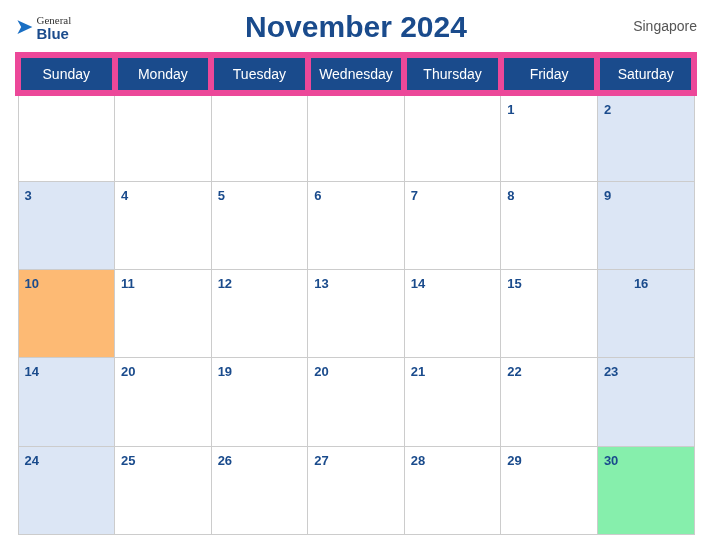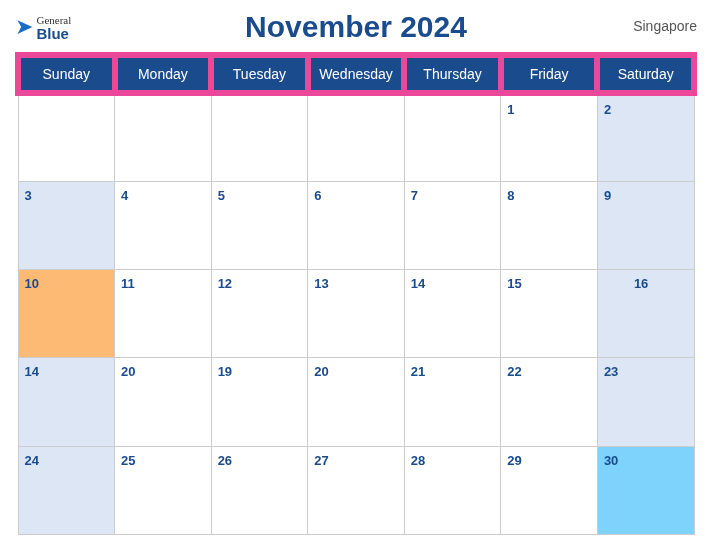--- a/index.html
+++ b/index.html
@@ -176,16 +176,16 @@
         <td><span class="date-num">22</span></td>
         <td style="background: rgb(220, 230, 245);"><span class="date-num">23</span></td>
       </tr>
       <tr class="week-row">
         <td style="background: rgb(220, 230, 245);"><span class="date-num">24</span></td>
         <td><span class="date-num">25</span></td>
         <td><span class="date-num">26</span></td>
         <td><span class="date-num">27</span></td>
         <td><span class="date-num">28</span></td>
         <td><span class="date-num">29</span></td>
-        <td style="background: #7dd3fc;"><span class="date-num">30</span></td>
+        <td style="background: #86efac;"><span class="date-num">30</span></td>
       </tr>
     </tbody>
 </table>
 
 </body></html>

